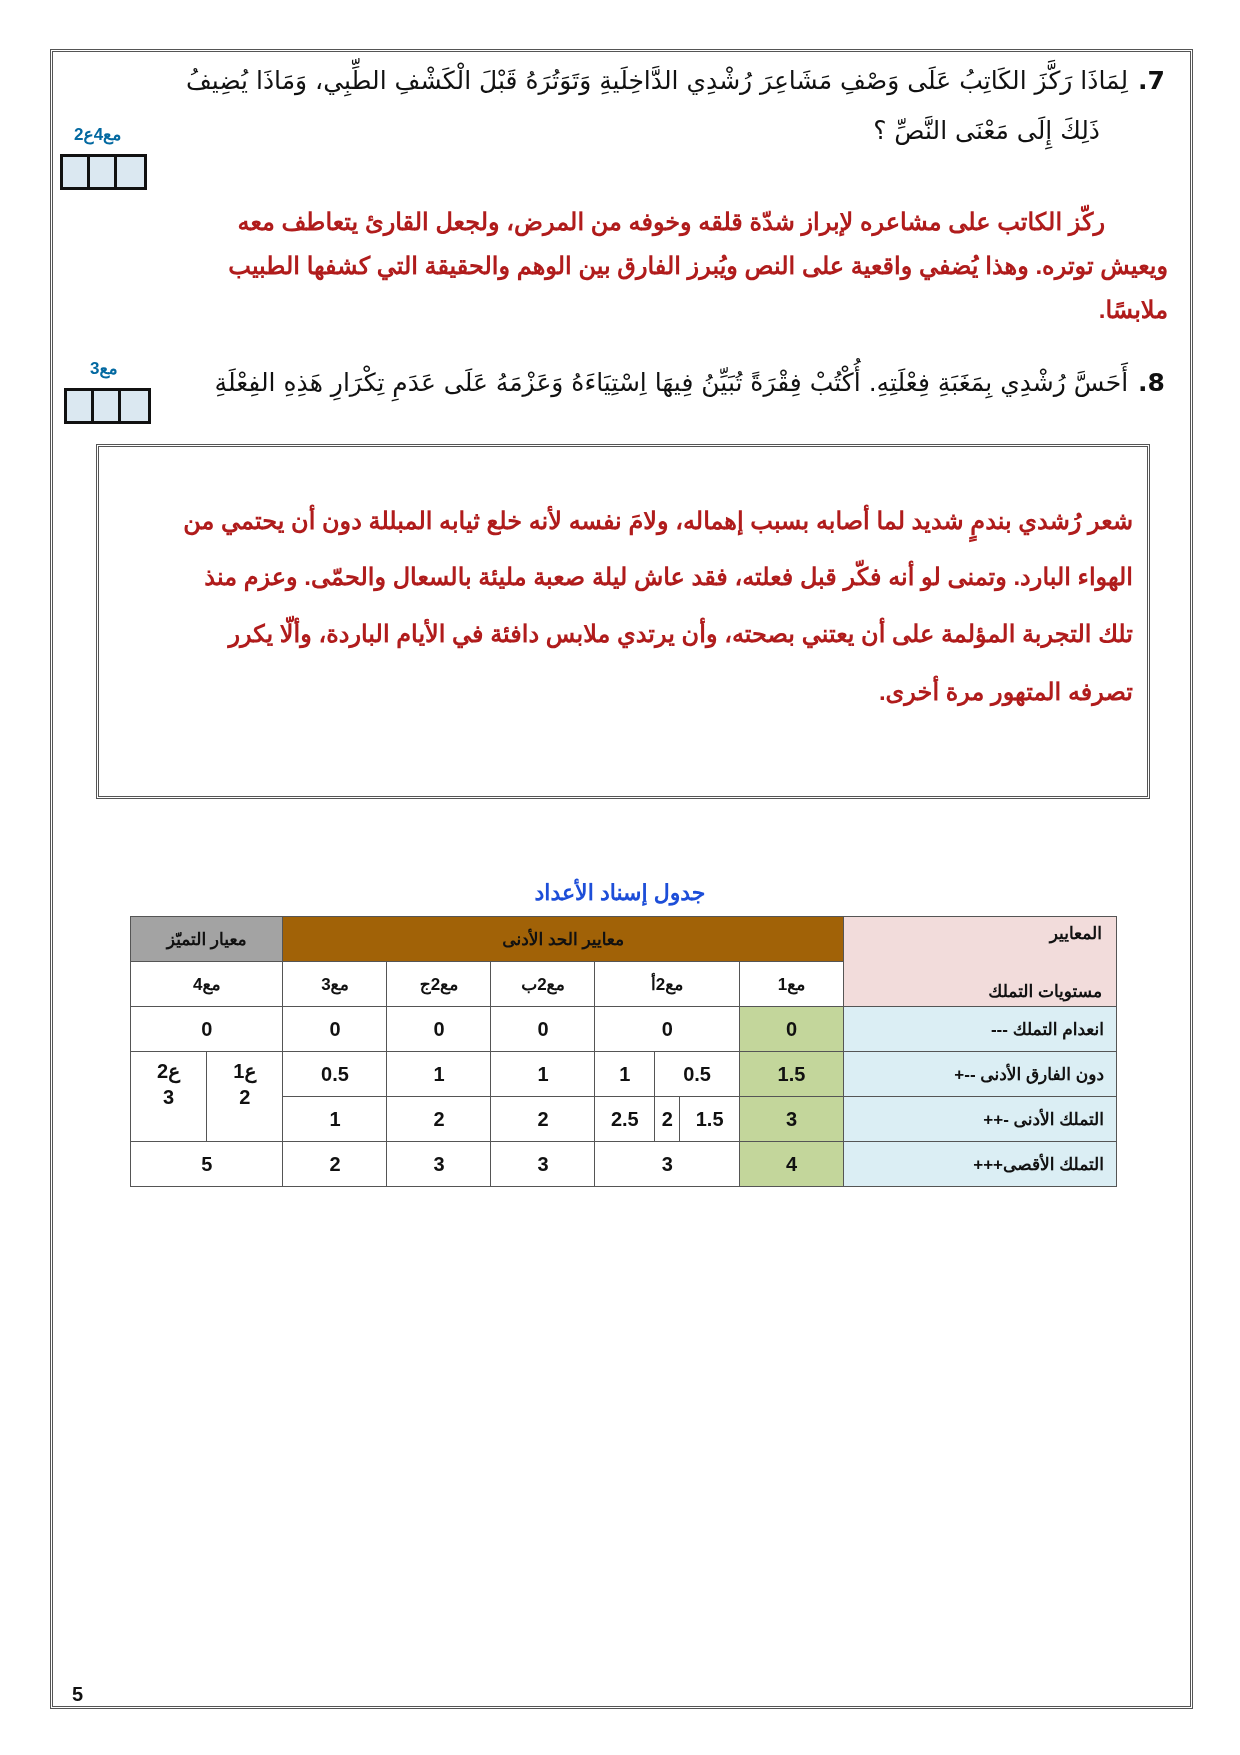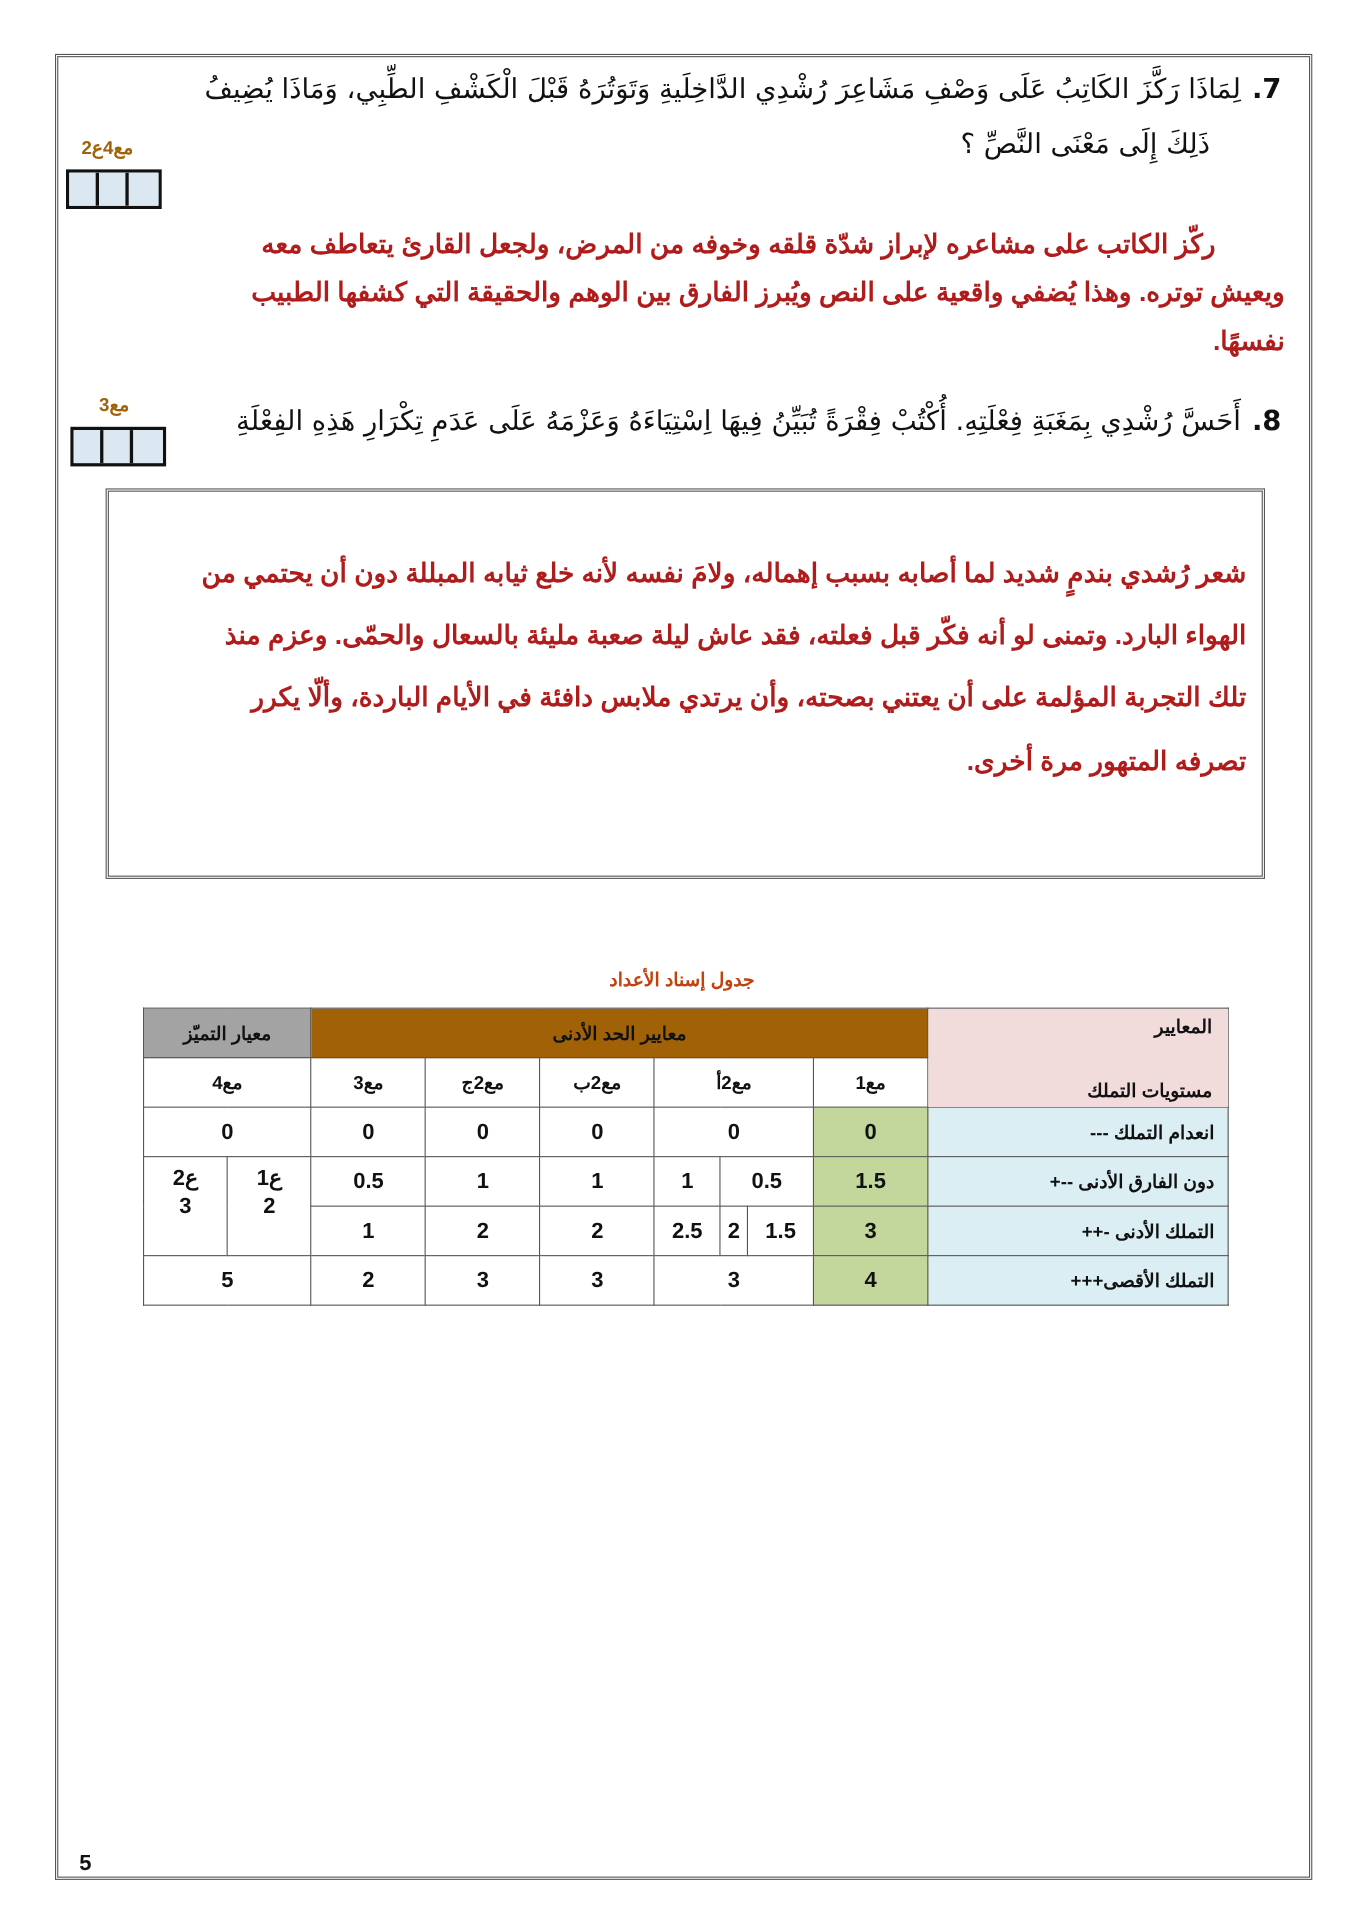--- a/index.html
+++ b/index.html
@@ -1,26 +1,26 @@
 <!DOCTYPE html>
 <html lang="ar" dir="rtl"><head>
 <meta charset="utf-8">
 <style>
   html, body { margin:0; padding:0; background:#ffffff; }
   body { width:1240px; height:1755px; position:relative; overflow:hidden; font-family:"DejaVu Sans", sans-serif; }
   .page-frame { position:absolute; left:50px; top:49px; width:1143px; height:1660px; border:3px double #555; box-sizing:border-box; }
   .q-line { position:absolute; right:75px; font-family:"DejaVu Sans", sans-serif; font-size:25px; color:#111; white-space:nowrap; direction:rtl; font-weight:normal;text-align:right; }
   .q-num { font-weight:bold; margin-left:10px; }
-  .score-label { position:absolute; font-family:"Liberation Sans", sans-serif; font-weight:bold; font-size:17px; color:#a16207; direction:rtl; }
+  .score-label { position:absolute; font-family:"Liberation Sans", sans-serif; font-weight:bold; font-size:17px; color:#0369a1; direction:rtl; }
   .score-box { position:absolute; display:flex; border:3px solid #111; height:30px; }
   .score-box .cell { width:27px; height:30px; background:#dbe8f1; box-sizing:border-box; }
   .score-box .cell + .cell { border-right:3px solid #111; }
   .answer { position:absolute; font-family:"Liberation Sans", sans-serif; font-weight:bold; color:#b01c1c; font-size:24px; direction:rtl; text-align:justify; text-align-last:right; }
   .answer-box { position:absolute; left:96px; top:444px; width:1054px; height:355px; border:3px double #555; box-sizing:border-box; }
-  .table-title { position:absolute; left:0; width:1240px; top:880px; text-align:center; font-family:"Liberation Sans", sans-serif; font-weight:bold; font-size:17px; color:#c2410c; direction:rtl; }
+  .table-title { position:absolute; left:0; width:1240px; top:880px; text-align:center; font-family:"Liberation Sans", sans-serif; font-weight:bold; font-size:22px; color:#1d4ed8; direction:rtl; }
   table.grades { position:absolute; left:130px; top:916px; width:987px; border-collapse:collapse; direction:rtl; font-family:"Liberation Sans", sans-serif; font-weight:bold; color:#111; }
   table.grades td { border:1.5px solid #555; text-align:center; font-size:20px; height:44px; padding:0; }
   .hdr-criteria { background:#f2dcdb; width:272px; position:relative; }
   .hdr-min { background:#a16207; font-size:17px !important; }
   .hdr-excel { background:#a3a3a3; font-size:17px !important; }
   .level { background:#dbeef4; text-align:right !important; padding-right:12px !important; font-size:17px !important; }
   .green { background:#c3d69b; }
   .crit-top { position:absolute; right:14px; top:6px; font-size:17px; }
   .crit-bot { position:absolute; right:14px; bottom:4px; font-size:17px; }
   .sub { font-size:17px !important; }
@@ -35,21 +35,21 @@
 <div class="q-line" style="top:116px; right:140px;">ذَلِكَ إِلَى مَعْنَى النَّصِّ ؟</div>
 <div class="score-label" style="left:74px; top:124px;">مع4ع2</div>
 <div class="score-box" style="left:60px; top:154px;">
   <div class="cell"></div>
   <div class="cell"></div>
   <div class="cell"></div>
 </div>
 
 <div class="answer" style="right:135px; top:208px;">ركّز الكاتب على مشاعره لإبراز شدّة قلقه وخوفه من المرض، ولجعل القارئ يتعاطف معه</div>
 <div class="answer" style="right:72px; top:252px;">ويعيش توتره. وهذا يُضفي واقعية على النص ويُبرز الفارق بين الوهم والحقيقة التي كشفها الطبيب</div>
-<div class="answer" style="right:72px; top:296px;">نفسهًا.</div>
+<div class="answer" style="right:72px; top:296px;">ملابسًا.</div>
 
 <div class="q-line" style="top:368px;"><span class="q-num">8.</span><span>أَحَسَّ رُشْدِي بِمَغَبَةِ فِعْلَتِهِ. أُكْتُبْ فِقْرَةً تُبَيِّنُ فِيهَا اِسْتِيَاءَهُ وَعَزْمَهُ عَلَى عَدَمِ تِكْرَارِ هَذِهِ الفِعْلَةِ</span></div>
 <div class="score-label" style="left:90px; top:358px;">مع3</div>
 <div class="score-box" style="left:64px; top:388px;">
   <div class="cell"></div>
   <div class="cell"></div>
   <div class="cell"></div>
 </div>
 
 <div class="answer-box"></div>

